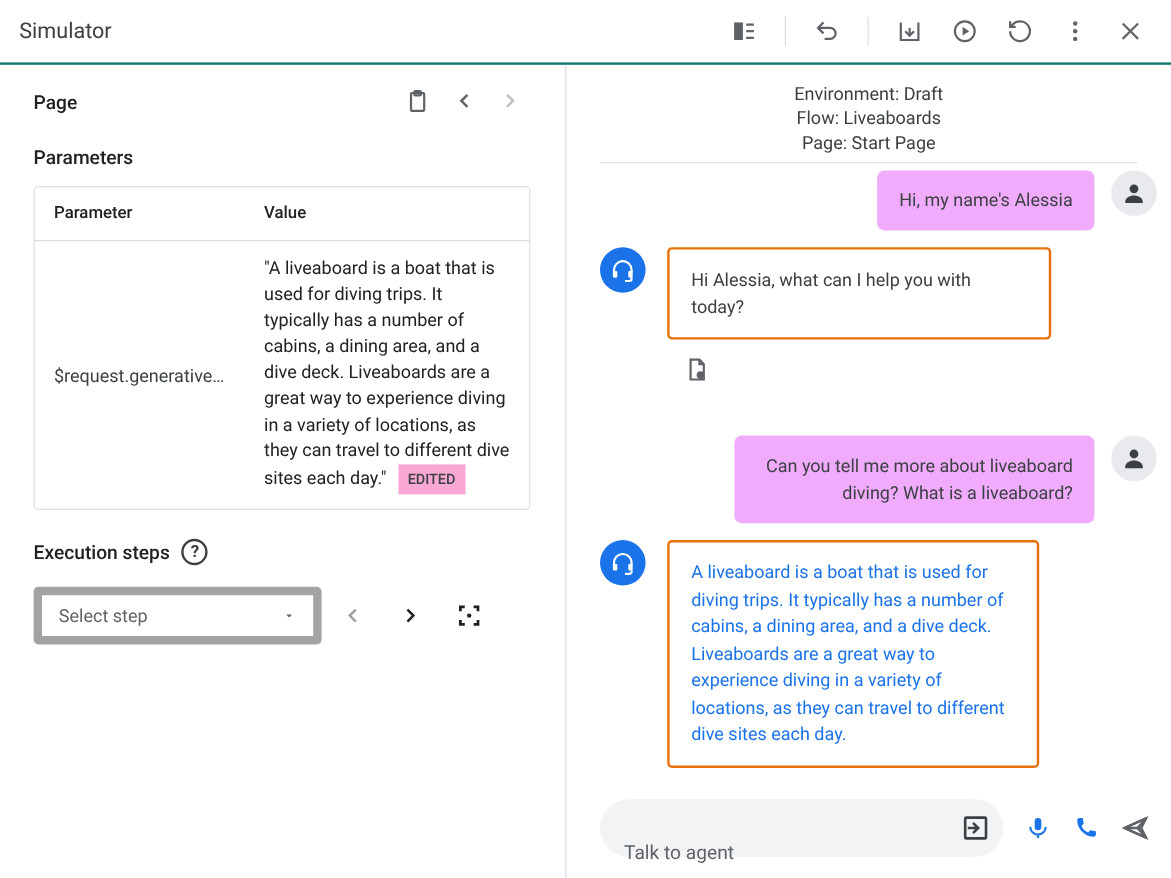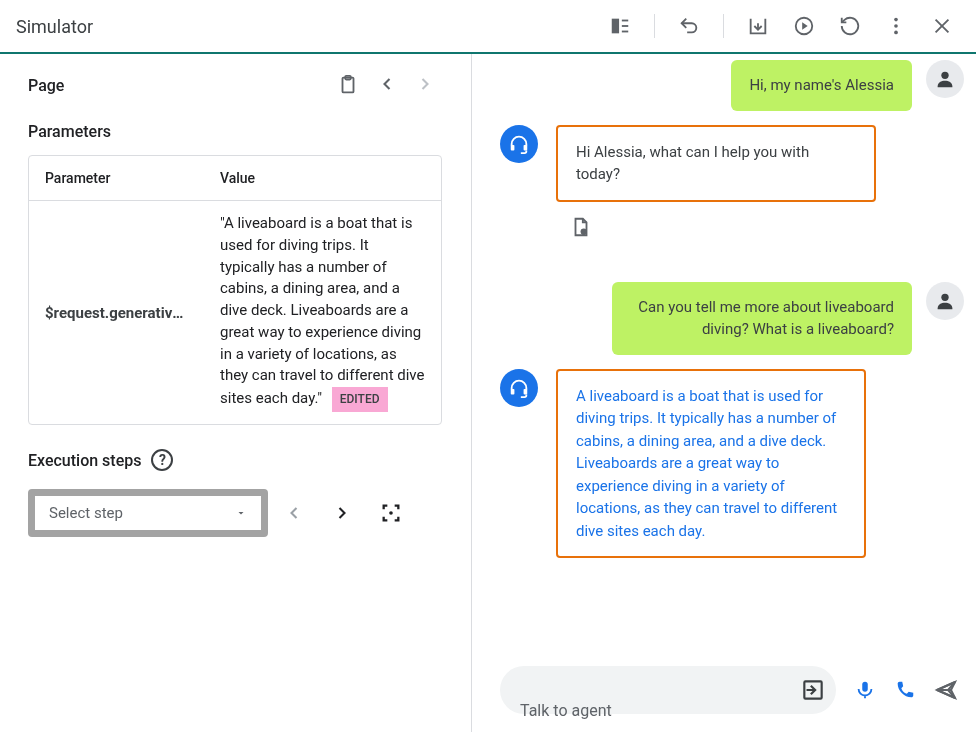--- a/index.html
+++ b/index.html
@@ -26,21 +26,21 @@
 
   .section-title { font-size:16px; font-weight:500; margin-top:26px;}
 
   .params-table { border:1px solid #dadce0; border-radius:4px; margin-top:14px; width:414px; font-size:14px;}
   .params-table .thead { display:flex; border-bottom:1px solid #dadce0; }
   .params-table .thead .cell { padding:14px 16px; font-weight:500; color:#202124;}
   .params-table .col-param { width:175px;}
   .params-table .col-value { flex:1;}
   .params-table .trow { display:flex;}
   .params-table .trow .cell { padding:12px 16px; font-size:15px;}
-  .params-table .trow .col-param { color:#3c4043; white-space:nowrap; overflow:hidden; text-overflow:ellipsis; align-self:center;font-weight:bold;}
+  .params-table .trow .col-param { color:#3c4043; white-space:nowrap; overflow:hidden; text-overflow:ellipsis; align-self:center;}
   .params-table .trow .col-value { line-height:1.45; }
   .edited-badge { background:#f9a8d4; color:#3c4043; font-size:12px; font-weight:500; padding:4px 8px; margin-left:6px; display:inline-block; vertical-align:baseline;}
 
   .exec-row { display:flex; align-items:center; gap:10px; margin-top:24px;}
   .exec-row .label { font-size:16px; font-weight:500;}
   .help-circle { width:22px; height:22px; border:2px solid #3c4043; border-radius:50%; display:flex; align-items:center; justify-content:center; font-size:14px; font-weight:bold; color:#3c4043;}
 
   .step-row { display:flex; align-items:center; gap:16px; margin-top:18px;}
   .select-step { width:240px; height:48px; border:7px solid #a3a3a3; border-radius:4px; display:flex; align-items:center; justify-content:space-between; padding:0 14px; color:#5f6368; font-size:15px; cursor:pointer;}
   .step-arrow { color:#9aa0a6; width:32px; text-align:center;}
@@ -50,21 +50,21 @@
   .env-info { text-align:center; font-size:15px; color:#3c4043; padding:14px 0 6px 0; border-bottom:1px solid #e0e0e0; margin:0 28px 0 28px;}
   .env-info div { line-height:1.35;}
 
   .chat-area { flex:1; overflow-y:auto; padding:0 12px 0 28px;}
   .msg-row { display:flex; margin-top:14px; align-items:flex-start;}
   .msg-row.user { justify-content:flex-end; gap:14px;margin-top:44px;}
   .msg-row.bot { justify-content:flex-start; gap:18px;}
   .avatar { width:38px; height:38px; border-radius:50%; background:#e8eaed; display:flex; align-items:center; justify-content:center; flex-shrink:0;}
   .avatar.bot { background:#1a73e8;}
   .bubble { max-width:320px; padding:14px 18px; border-radius:6px; font-size:15px; line-height:1.5;}
-  .bubble.user { background:#bef264; color:#3c4043; text-align:right;}
+  .bubble.user { background:#f0abfc; color:#3c4043; text-align:right;}
   .bubble.bot { color:#3c4043;}
   .bubble.highlighted { border:2px solid #e8710a; border-radius:4px;}
   .bubble.highlighted.blue-text { color:#1a73e8;}
   .file-icon-row { margin:14px 0 0 70px; color:#5f6368;}
 
   .input-bar { display:flex; align-items:center; gap:18px; padding:14px 18px 18px 28px;}
   .talk-input { flex:1; height:48px; background:#f1f3f4; border-radius:24px; display:flex; align-items:center; padding:0 10px 0 20px; color:#5f6368; font-size:16px;}
   .talk-input .txt { flex:1;margin-top:40px;}
   .send-inner { color:#3c4043;}
   .bar-icon { color:#1a73e8; cursor:pointer;}
@@ -196,20 +196,25 @@
       <div class="step-arrow dark">
         <svg width="22" height="22" viewBox="0 0 24 24" fill="none" stroke="currentColor" stroke-width="2.5">
             <path d="M4 8V4h4M20 8V4h-4M4 16v4h4M20 16v4h-4"></path>
             <circle cx="12" cy="12" r="2" fill="currentColor" stroke="none"></circle>
           </svg>
       </div>
     </div>
   </div>
 
   <div class="right">
+    <div class="env-info">
+      <div>Environment: Draft</div>
+      <div>Flow: Liveaboards</div>
+      <div>Page: Start Page</div>
+    </div>
 
     <div class="chat-area">
 
       <div class="msg-row user" style="margin-top:6px;">
         <div class="bubble user">Hi, my name's Alessia</div>
         <div class="avatar">
           <svg width="22" height="22" viewBox="0 0 24 24" fill="#3c4043">
               <circle cx="12" cy="8" r="4"></circle>
               <path d="M4 20c0-4 4-6 8-6s8 2 8 6v1H4z"></path>
             </svg>

